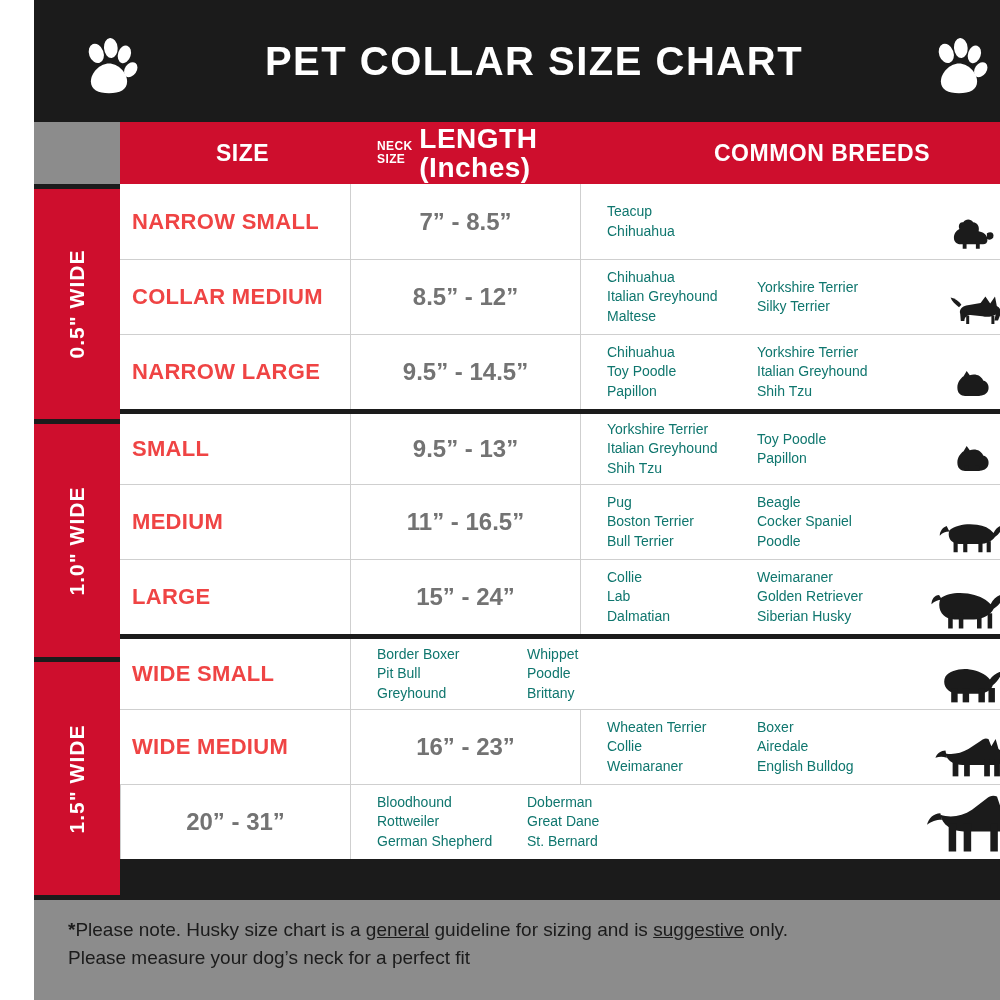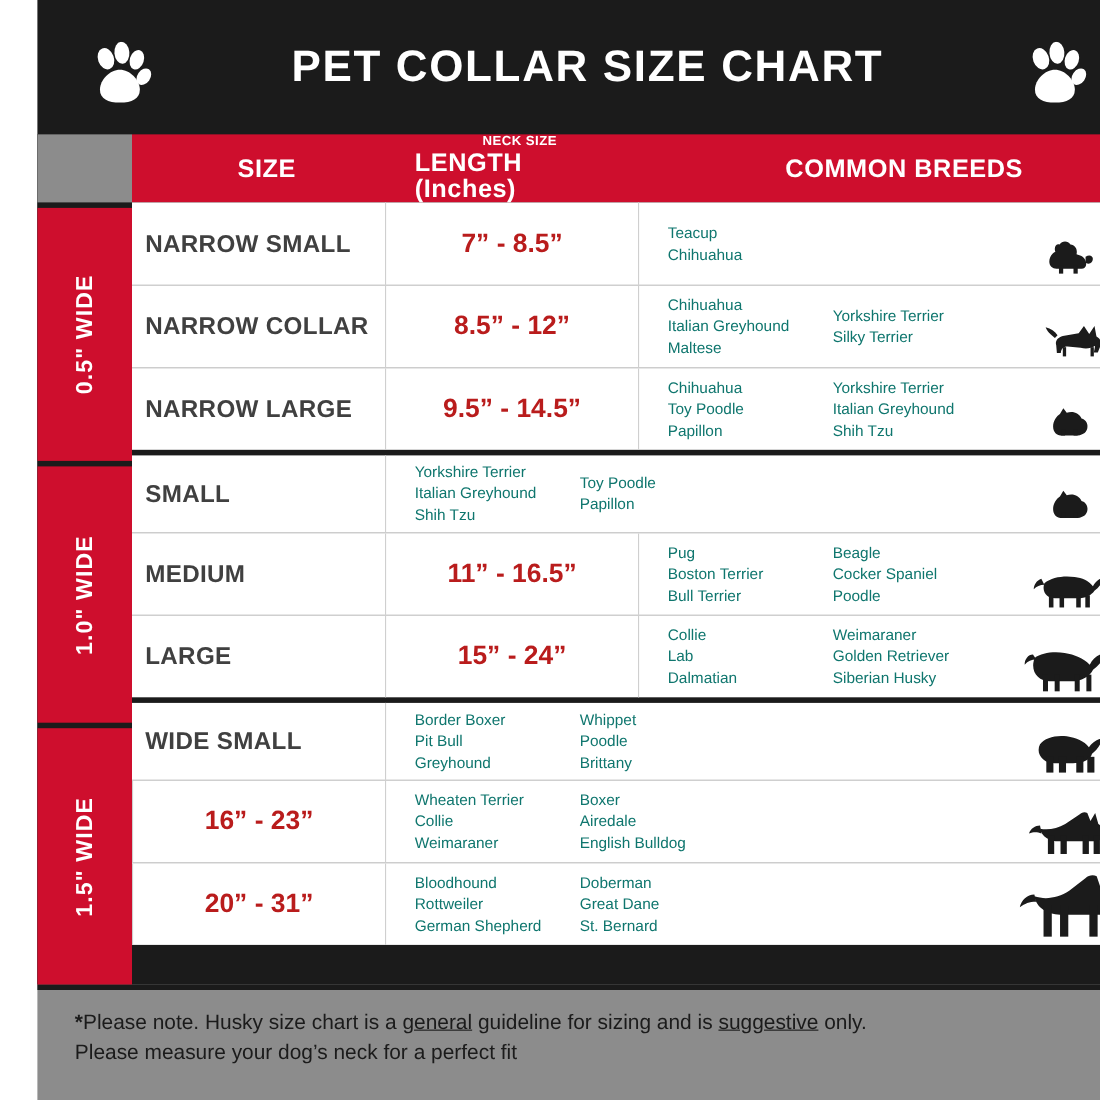--- a/index.html
+++ b/index.html
@@ -110,35 +110,35 @@
 
   .head-row .cell {
     border-left: none;
     color: #ffffff;
     font-weight: bold;
     justify-content: center;
     font-size: 23px;
     letter-spacing: .5px;
     padding-left: 27px;
   }
-  .head-row .c-length { flex-direction: column; justify-content: flex-start; line-height: 1.05; }
+  .head-row .c-length { flex-direction: row; justify-content: space-between; line-height: 1.05; }
   .neck-small { font-size: 12px; font-weight: bold; letter-spacing: .4px; }
-  .head-len { font-size: 23px; font-weight: bold; }
+  .head-len { font-size: 28px; font-weight: bold; }
 
   .row-body { height: 75px; }
   .size-label {
     font-size: 22px;
     font-weight: bold;
-    color: #404040;
+    color: #ef4444;
     letter-spacing: .3px;
   }
   .len-label {
     font-size: 24px;
     font-weight: bold;
-    color: #b91c1c;
+    color: #737373;
   }
   .breeds {
     display: flex;
     flex: 1 1 auto;
     align-items: center;
     height: 100%;
   }
   .breed-col {
     font-size: 14px;
     color: #0f766e;
@@ -242,21 +242,21 @@
                 <rect x="34" y="40" width="7" height="14" fill="#1b1b1b"></rect>
                 <rect x="58" y="40" width="7" height="14" fill="#1b1b1b"></rect>
                 <path d="M78 26c6-4 12-2 12 4s-6 10-12 6z" fill="#1b1b1b"></path>
               </svg>
             </div>
           </div>
         </div>
       </div>
 
       <div class="row row-body">
-        <div class="cell c-size size-label">NARROW COLLAR</div>
+        <div class="cell c-size size-label">COLLAR MEDIUM</div>
         <div class="cell c-length len-label">8.5” - 12”</div>
         <div class="cell c-breeds">
           <div class="breeds">
             <div class="breed-col">
               <div>Chihuahua</div>
               <div>Italian Greyhound</div>
               <div>Maltese</div>
             </div>
             <div class="breed-col wide">
               <div>Yorkshire Terrier</div>
@@ -295,20 +295,21 @@
                 <rect x="36" y="44" width="7" height="10" fill="#1b1b1b"></rect>
                 <rect x="58" y="44" width="7" height="10" fill="#1b1b1b"></rect>
               </svg>
             </div>
           </div>
         </div>
       </div>
 
       <div class="row row-body group-top">
         <div class="cell c-size size-label">SMALL</div>
+        <div class="cell c-length len-label">9.5” - 13”</div>
         <div class="cell c-breeds">
           <div class="breeds">
             <div class="breed-col">
               <div>Yorkshire Terrier</div>
               <div>Italian Greyhound</div>
               <div>Shih Tzu</div>
             </div>
             <div class="breed-col wide">
               <div>Toy Poodle</div>
               <div>Papillon</div>
@@ -403,20 +404,21 @@
                 <rect x="40" y="36" width="9" height="20" fill="#1b1b1b"></rect>
                 <rect x="62" y="36" width="9" height="20" fill="#1b1b1b"></rect>
                 <rect x="76" y="36" width="9" height="20" fill="#1b1b1b"></rect>
               </svg>
             </div>
           </div>
         </div>
       </div>
 
       <div class="row row-body">
+        <div class="cell c-size size-label">WIDE MEDIUM</div>
         <div class="cell c-length len-label">16” - 23”</div>
         <div class="cell c-breeds">
           <div class="breeds">
             <div class="breed-col">
               <div>Wheaten Terrier</div>
               <div>Collie</div>
               <div>Weimaraner</div>
             </div>
             <div class="breed-col wide">
               <div>Boxer</div>

